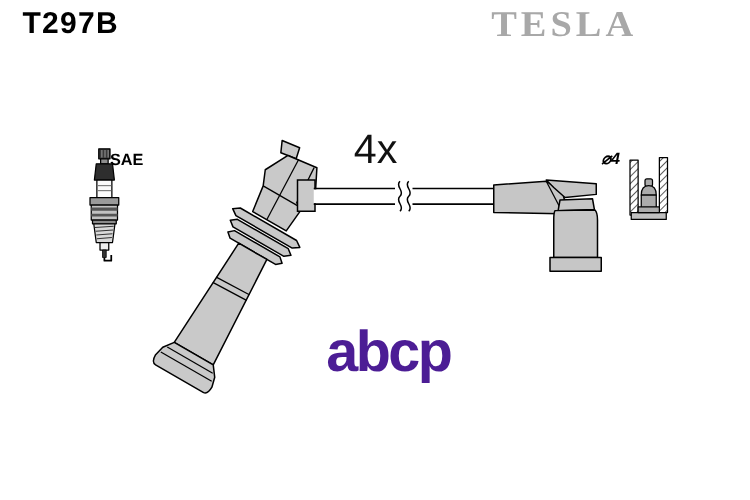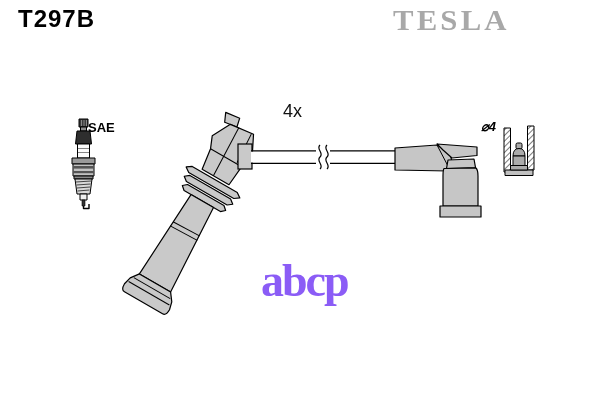--- a/index.html
+++ b/index.html
@@ -12,25 +12,25 @@
     left:18px;top:6px;font-size:24px;font-weight:bold;color:#000;letter-spacing:1px;line-height:1.1;
   }
   .subtitle{
     left:19px;top:34px;font-size:10px;color:#000;letter-spacing:0.3px;line-height:1.1;
   }
   .brand-logo{
     left:393px;top:6px;font-family:"Liberation Serif",serif;font-size:29px;font-weight:bold;
     color:#a8a8a8;letter-spacing:3px;line-height:1.0;transform:scaleX(1.06);transform-origin:left top;
   }
   .label-sae{left:88px;top:121px;font-size:13px;font-weight:bold;color:#000;line-height:1;}
-  .label-qty{left:283px;top:102px;font-size:18px;color:#111;line-height:1;}
+  .label-qty{left:283px;top:102px;font-size:33px;color:#111;line-height:1;}
   .label-dia{left:481px;top:120px;font-size:13px;font-weight:bold;font-style:italic;color:#000;line-height:1;}
   .watermark{
-    left:261px;top:258px;font-family:Liberation Serif, serif;font-size:46px;font-weight:bold;
-    color:#8b5cf6;letter-spacing:-2px;line-height:1;text-transform:lowercase;
+    left:261px;top:258px;font-family:Liberation Sans, sans-serif;font-size:46px;font-weight:bold;
+    color:#4c1d95;letter-spacing:-2px;line-height:1;text-transform:lowercase;
   }
   svg{display:block;}
 </style>
 </head>
 <body>
 
 <div id="canvas">
 
   <div class="abs part-number">T297B</div>
   <div class="abs brand-logo">TESLA</div>

